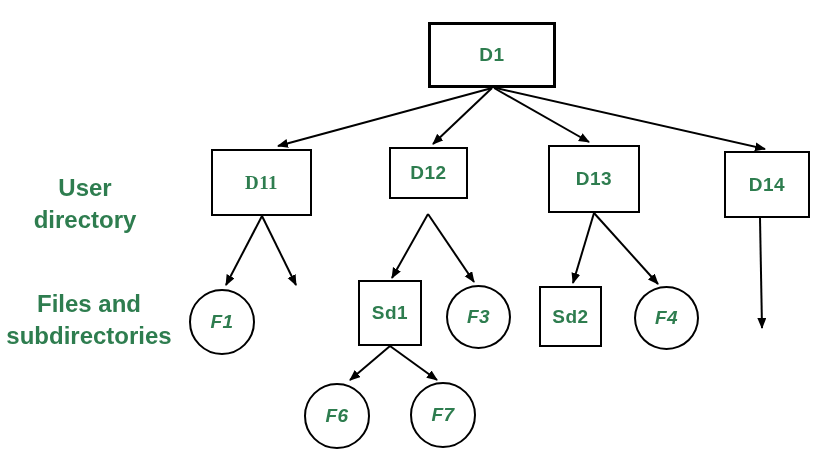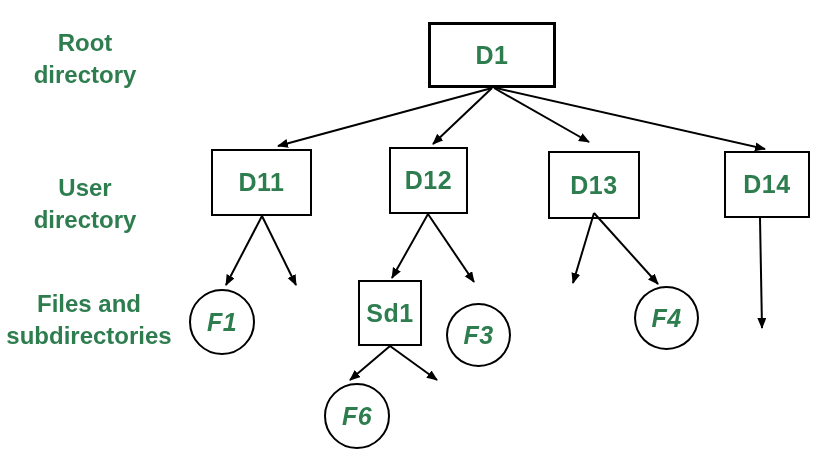--- a/index.html
+++ b/index.html
@@ -24,54 +24,55 @@
     text-align:center;
     white-space:normal;
   }
   .node{
     position:absolute;
     display:flex;align-items:center;justify-content:center;
     background:var(--background);
     border:2px solid var(--line-black);
     color:var(--text-green);
     font-weight:700;
-    font-size:25px;
+    font-size:19px;
     box-sizing:border-box;
     letter-spacing:0.5px;
   }
   .node.root-box{border-width:3px;}
   .node.circle{border-radius:50%;font-style:italic;}
   svg.edges{
     position:absolute;left:0;top:0;
     pointer-events:none;
   }
   svg.edges line{stroke:var(--line-black);stroke-width:2;}
 </style>
 </head>
 <body>
 
 <div class="canvas">
 
-  <div class="row-label" style="left:10px;top:27px;width:150px;">Root directory</div>
   <div class="row-label" style="left:10px;top:172px;width:150px;">User directory</div>
   <div class="row-label" style="left:-2px;top:288px;width:182px;">Files and subdirectories</div>
 
   <div class="node rect root-box" style="left:428px;top:22px;width:128px;height:66px;">D1</div>
 
-  <div class="node rect" style="left:211px;top:149px;width:101px;height:67px;">D11</div>
-  <div class="node rect" style="left:389px;top:147px;width:79px;height:67px;">D12</div>
-  <div class="node rect" style="left:548px;top:151px;width:92px;height:68px;">D13</div>
+  <div class="node rect" style="left:211px;top:149px;width:101px;height:67px;font-family:Liberation Serif, serif;">D11</div>
+  <div class="node rect" style="left:389px;top:147px;width:79px;height:52px;">D12</div>
+  <div class="node rect" style="left:548px;top:145px;width:92px;height:68px;">D13</div>
   <div class="node rect" style="left:717px;top:151px;width:86px;height:67px;margin-left:7px;">D14</div>
 
   <div class="node rect" style="left:358px;top:280px;width:64px;height:66px;">Sd1</div>
+  <div class="node rect" style="left:539px;top:286px;width:63px;height:61px;">Sd2</div>
 
   <div class="node circle" style="left:189px;top:289px;width:66px;height:66px;">F1</div>
-  <div class="node circle" style="left:446px;top:303px;width:65px;height:64px;">F3</div>
+  <div class="node circle" style="left:446px;top:285px;width:65px;height:64px;">F3</div>
   <div class="node circle" style="left:634px;top:286px;width:65px;height:64px;text-align:center;">F4</div>
-  <div class="node circle" style="left:324px;top:383px;width:66px;height:66px;">F6</div>
+  <div class="node circle" style="left:304px;top:383px;width:66px;height:66px;">F6</div>
+  <div class="node circle" style="left:410px;top:382px;width:66px;height:66px;">F7</div>
 
   <svg class="edges" width="832" height="466" viewBox="0 0 832 466">
     <defs>
       <marker id="arrow" markerWidth="12" markerHeight="10" refX="10" refY="4.5" orient="auto" markerUnits="userSpaceOnUse">
         <path d="M0,0 L11,4.5 L0,9 z" fill="#000"></path>
       </marker>
     </defs>
     <line x1="492" y1="88" x2="278" y2="146" marker-end="url(#arrow)"></line>
     <line x1="492" y1="88" x2="433" y2="144" marker-end="url(#arrow)"></line>
     <line x1="494" y1="88" x2="589" y2="142" marker-end="url(#arrow)"></line>

